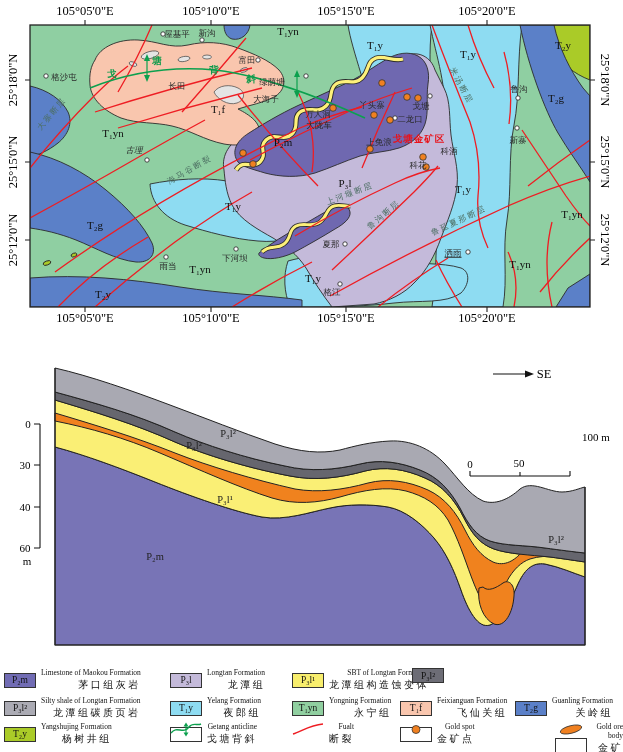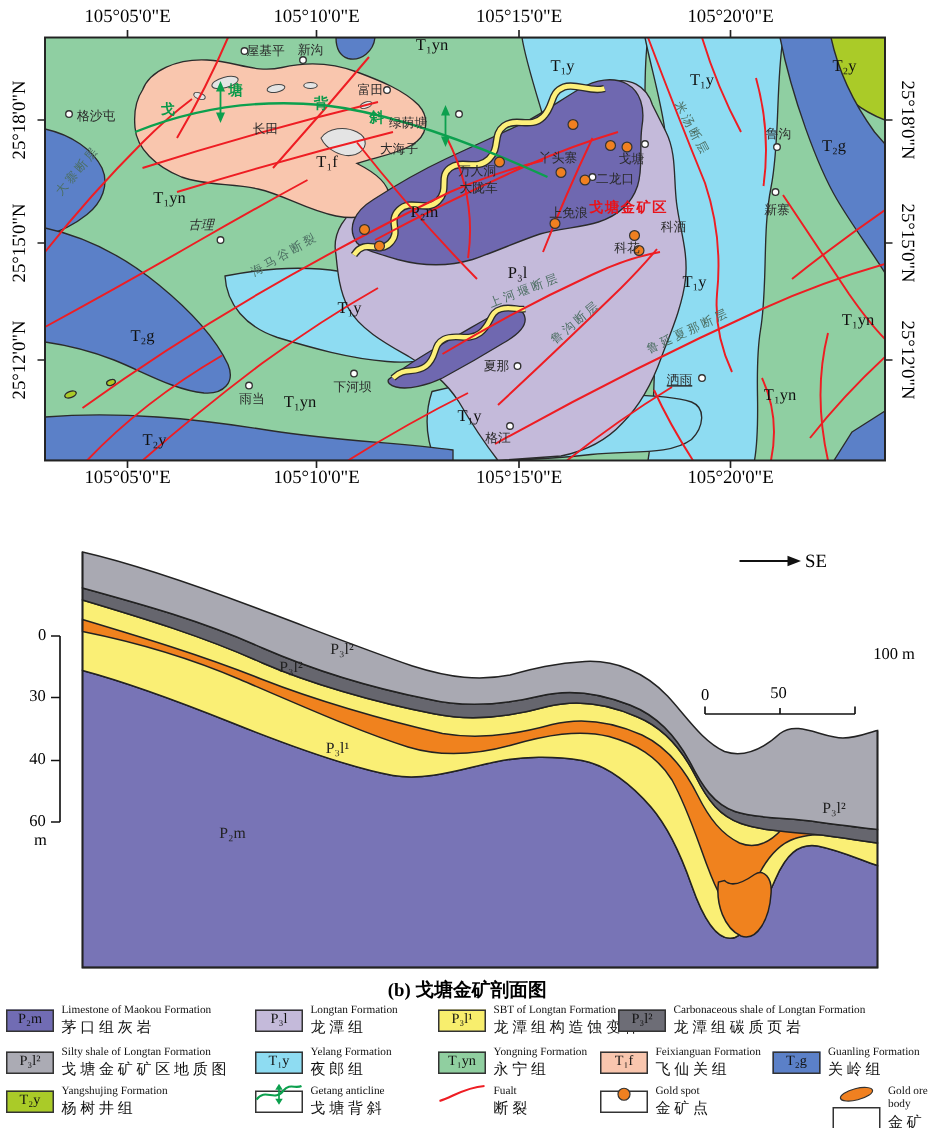--- a/index.html
+++ b/index.html
@@ -19,21 +19,21 @@
   .se{font-size:12.5px;color:#000;}
   .caption{position:absolute;left:0;width:623px;text-align:center;font-size:12.5px;
            font-weight:bold;color:#000;}
   #caption-a{top:337px;} #caption-b{top:652px;}
   .leg-row{position:absolute;left:0;width:623px;height:28px;}
   #leg-r1{top:668px;} #leg-r2{top:696px;} #leg-r3{top:722px;}
   .leg-item{position:absolute;top:0;display:flex;align-items:center;}
   .sw{display:inline-flex;width:32px;height:15px;border:1px solid #333;box-sizing:border-box;
       align-items:center;justify-content:center;font-size:9.5px;color:#111;flex:none;}
   .sw.nob{border:none;}
-  .lt{display:inline-block;text-align:left;margin-left:5px;}
+  .lt{display:inline-block;text-align:right;margin-left:5px;}
   .lt .en{font-size:7.5px;color:#111;display:block;}
   .lt .zh{font-size:10px;color:#111;letter-spacing:2.5px;display:block;margin-top:1px;}
 </style>
 </head>
 <body>
 
 <div class="page">
 
   <svg width="623" height="752" viewBox="0 0 623 752">
     <defs>
@@ -276,21 +276,20 @@
       <span class="lbl tick" style="left: 470px; top: 464px;">0</span>
       <span class="lbl tick" style="left: 519px; top: 463px;">50</span>
       <span class="lbl tick" style="left: 568px; top: 437px; margin-left: 28px;">100 m</span>
       <span class="lbl sec" style="left: 228px; top: 434px;">P₃l²</span>
       <span class="lbl sec" style="left: 194px; top: 446px;">P₃l²</span>
       <span class="lbl sec" style="left: 225px; top: 500px;">P₃l¹</span>
       <span class="lbl sec" style="left: 155px; top: 557px;">P₂m</span>
       <span class="lbl sec" style="left: 556px; top: 540px;">P₃l²</span>
     </div>
 
-  <div class="caption" id="caption-b">(b) 戈塘金矿剖面图</div>
 
   <div class="leg-row" id="leg-r1">
       <span class="leg-item" style="left: 4px;">
         <span class="sw" style="background: rgb(113, 108, 180);">P₂m</span>
         <span class="lt">
           <span class="en">Limestone  of Maokou Formation</span>
           <span class="zh">茅口组灰岩</span>
         </span>
       </span>
       <span class="leg-item" style="left: 170px;">
@@ -302,32 +301,28 @@
       </span>
       <span class="leg-item" style="left: 292px;">
         <span class="sw" style="background: rgb(248, 238, 109);">P₃l¹</span>
         <span class="lt">
           <span class="en">SBT of Longtan Formation</span>
           <span class="zh">龙潭组构造蚀变体</span>
         </span>
       </span>
       <span class="leg-item" style="left: 412px;">
         <span class="sw" style="background: rgb(109, 109, 118);">P₃l²</span>
-        <span class="lt">
-          <span class="en">Carbonaceous shale of Longtan Formation</span>
-          <span class="zh">龙潭组碳质页岩</span>
-        </span>
       </span>
     </div>
   <div class="leg-row" id="leg-r2">
       <span class="leg-item" style="left: 4px;">
         <span class="sw" style="background: rgb(171, 171, 180);">P₃l²</span>
         <span class="lt">
           <span class="en">Silty shale of Longtan Formation</span>
-          <span class="zh">戈塘金矿矿区地质图</span>
+          <span class="zh">龙潭组碳质页岩</span>
         </span>
       </span>
       <span class="leg-item" style="left: 170px;">
         <span class="sw" style="background: rgb(142, 220, 242);">T₁y</span>
         <span class="lt">
           <span class="en">Yelang Formation</span>
           <span class="zh">夜郎组</span>
         </span>
       </span>
       <span class="leg-item" style="left: 292px;">

